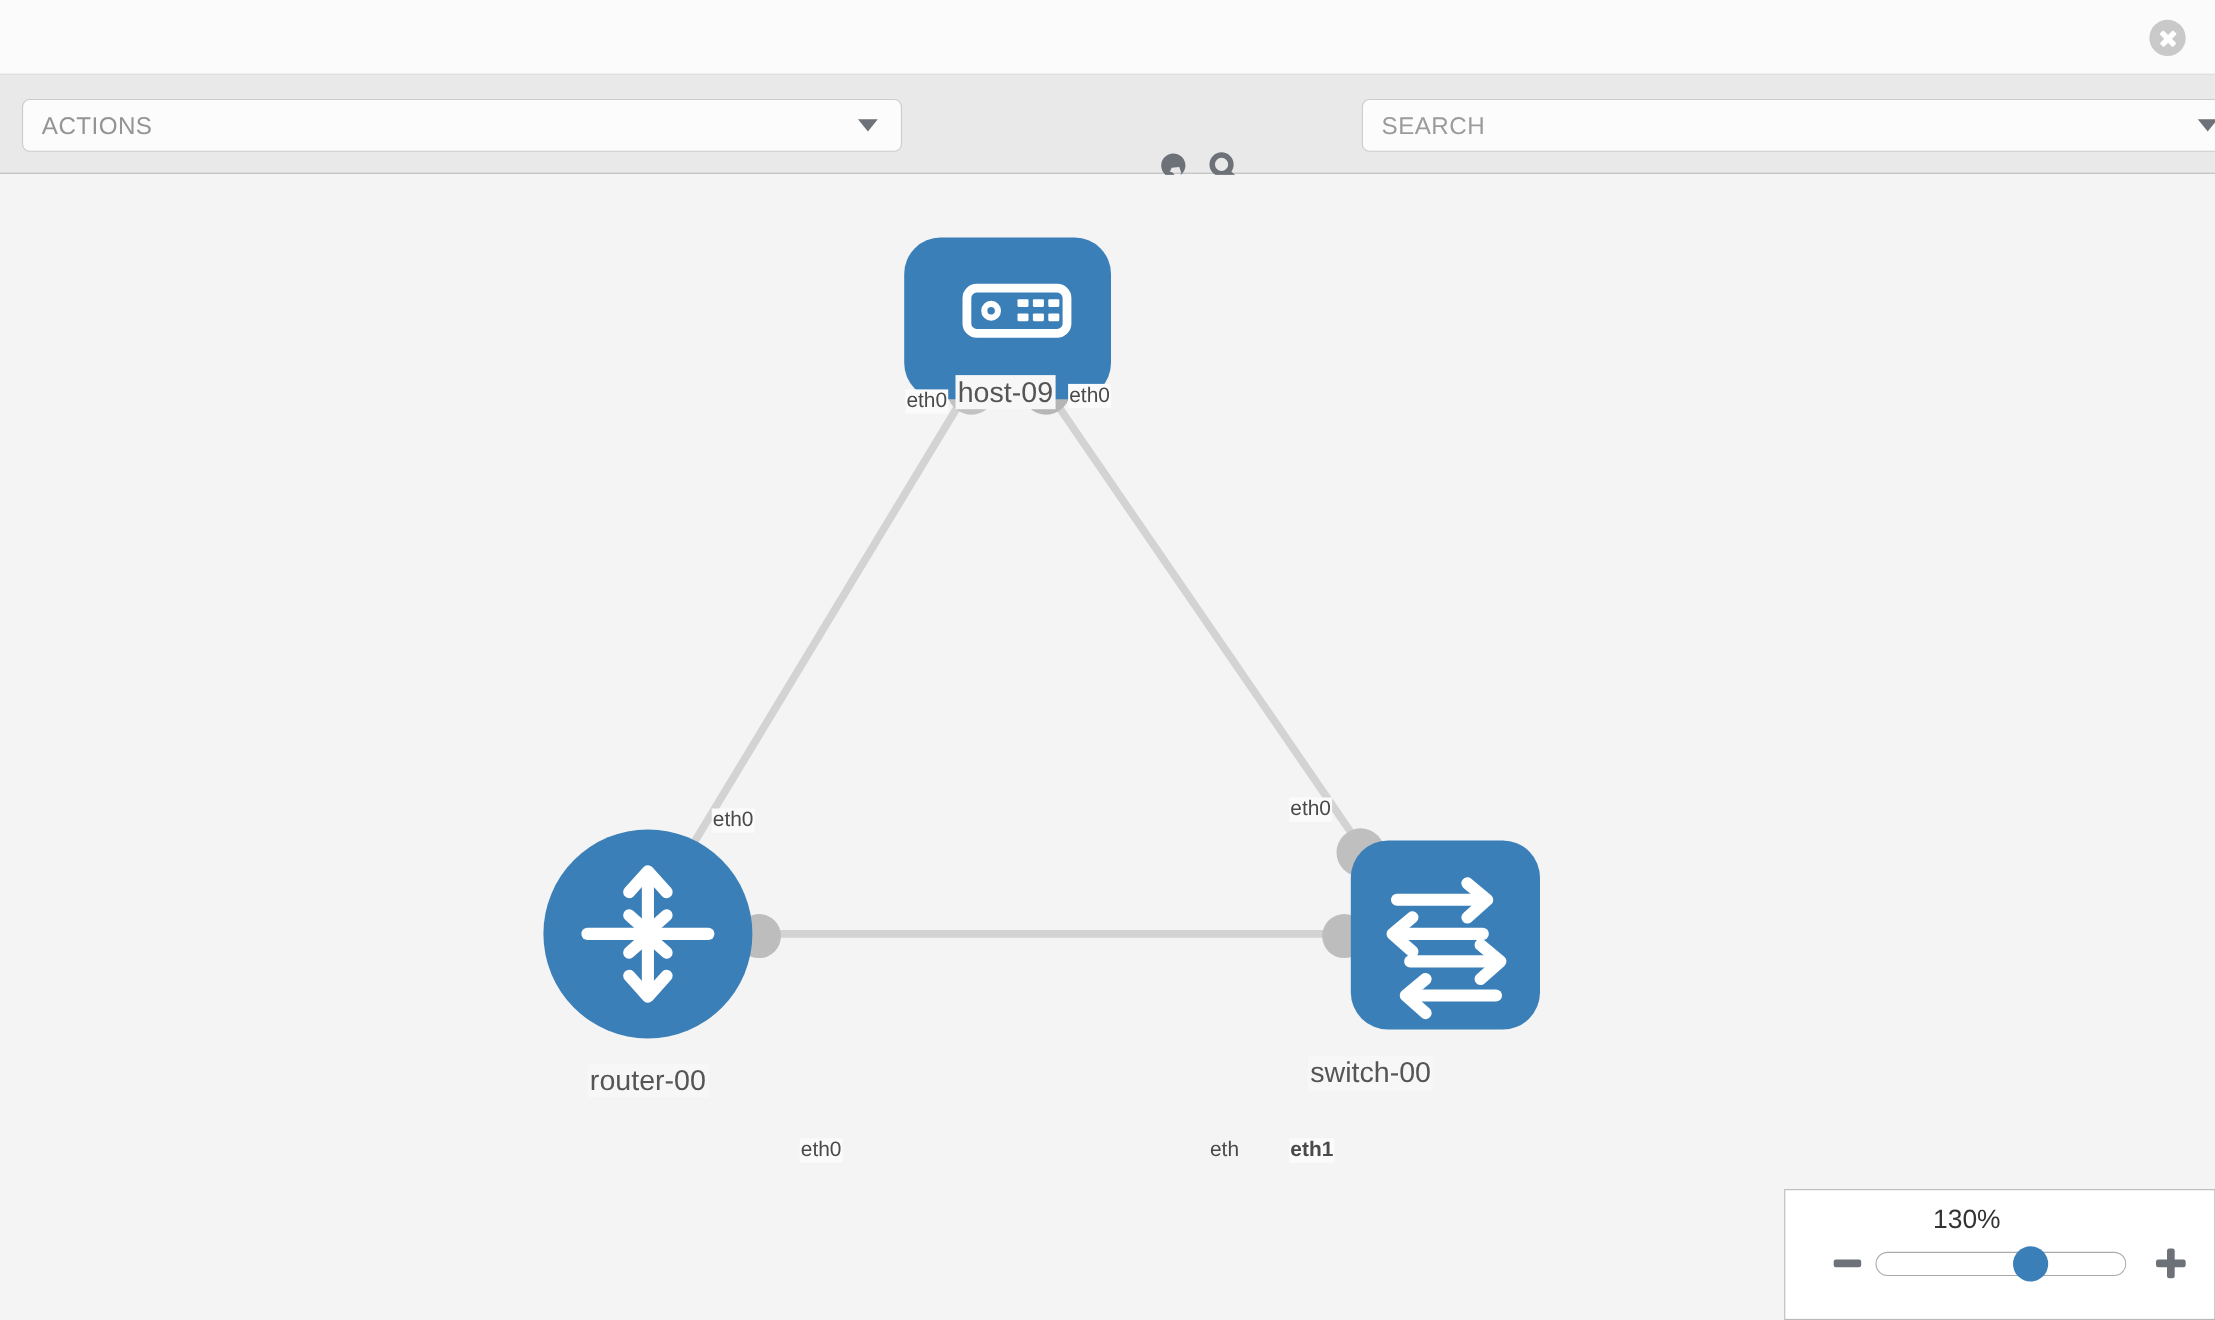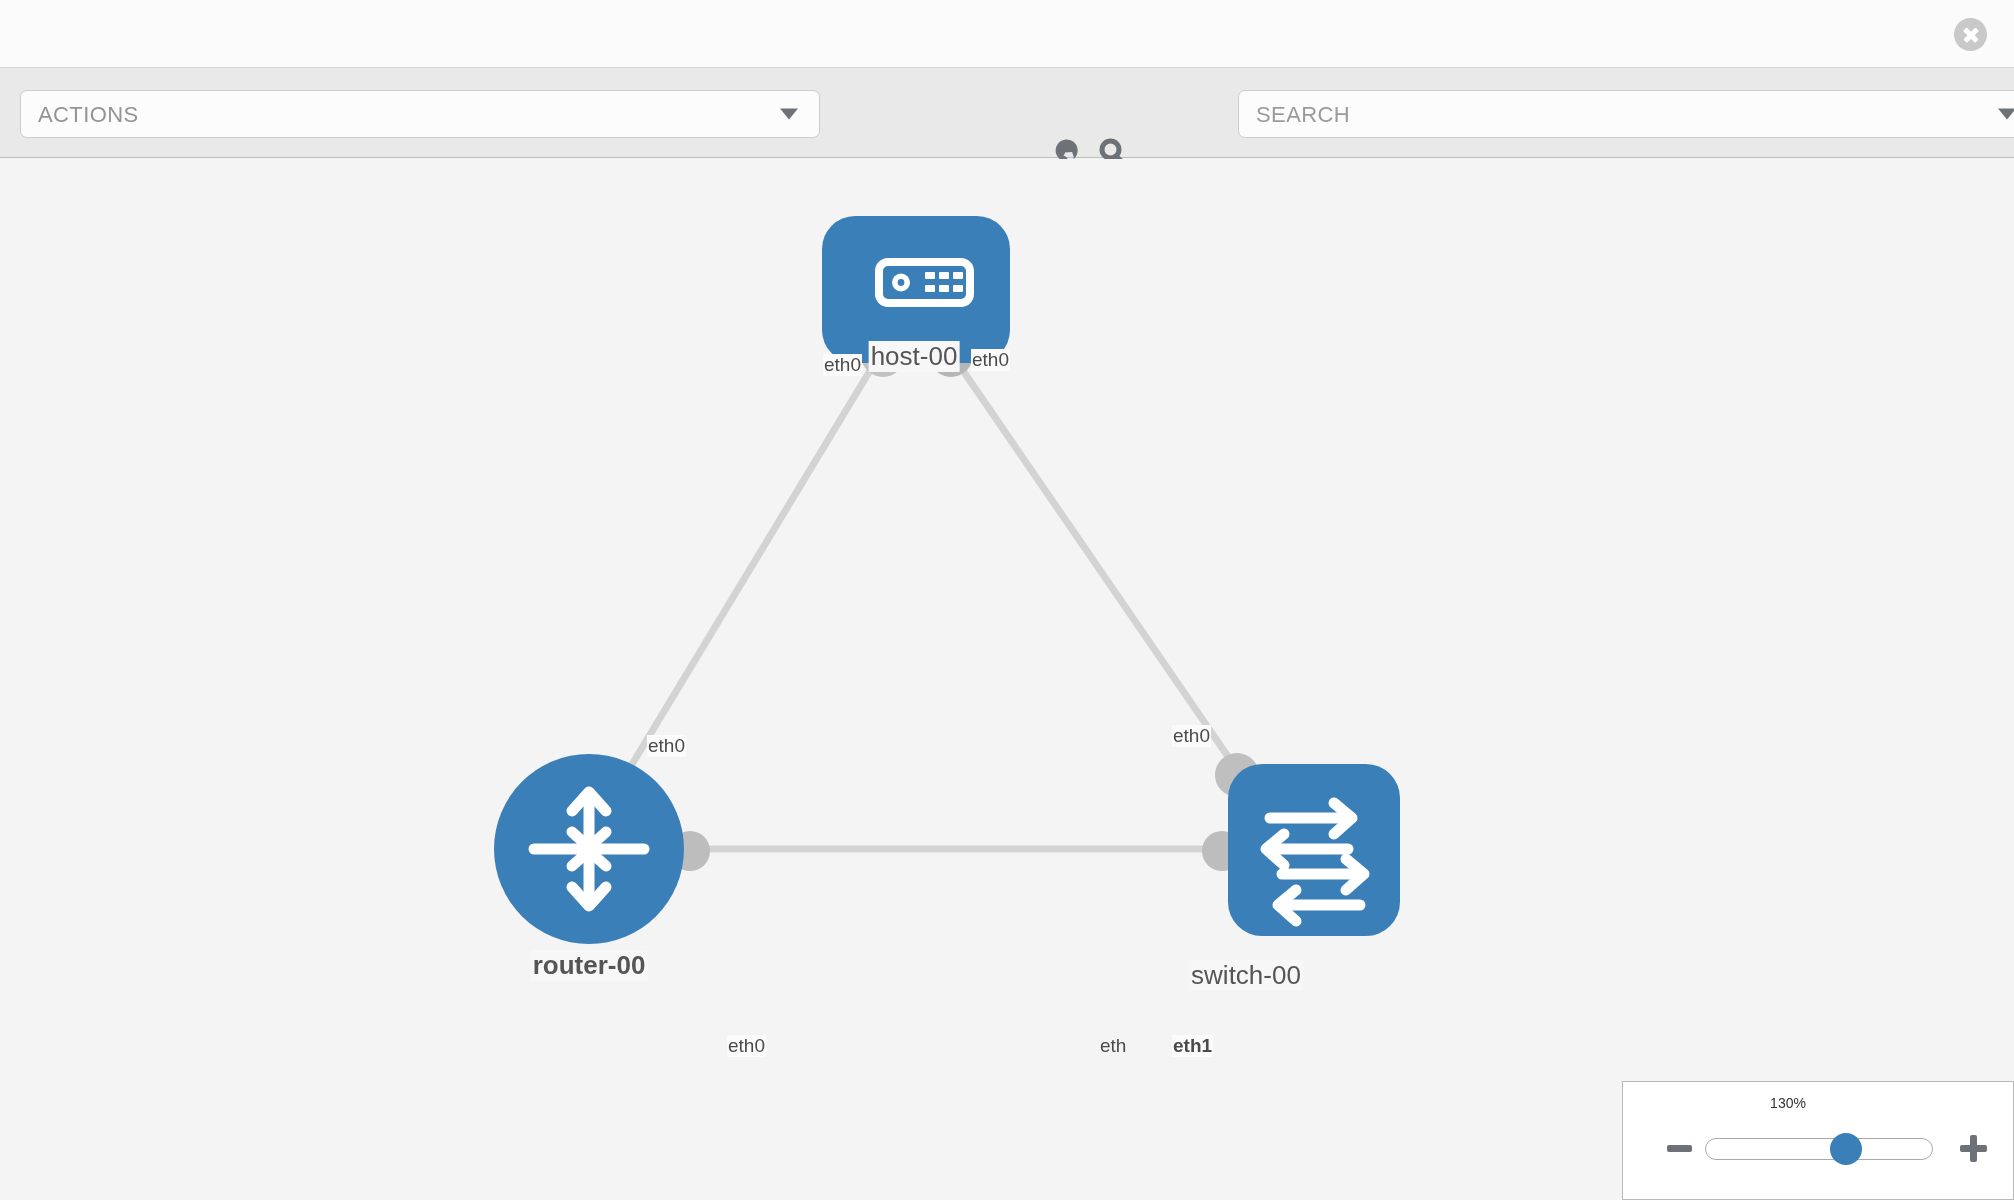--- a/index.html
+++ b/index.html
@@ -87,21 +87,21 @@
   }
 
   
   .zoom-panel {
     position: absolute; left: 1622px; top: 1081px;
     width: 392px; height: 119px;
     background: #ffffff; border: 1px solid #b9b9b9;
   }
   .zoom-value {
     position: absolute; left: 0; top: 13px; width: 330px;
-    text-align: center; font-size: 14px; color: #333333;
+    text-align: center; font-size: 24px; color: #333333;
   }
   .zoom-row { position: absolute; left: 0; top: 50px; width: 392px; height: 40px; }
   .zoom-minus {
     position: absolute; left: 44px; top: 13px; width: 25px; height: 7px;
     background: #6d7278; border-radius: 2px; cursor: pointer;
   }
   .zoom-plus {
     position: absolute; left: 337px; top: 0px; width: 27px; height: 33px; cursor: pointer;
   }
   .zoom-plus::before, .zoom-plus::after {
@@ -220,22 +220,22 @@
     </svg>
 
     <span class="iface-label" style="left:823px; top:195px;">eth0</span>
     <span class="iface-label" style="left:971px; top:190px;">eth0</span>
     <span class="iface-label" style="left:647px; top:576px;">eth0</span>
     <span class="iface-label" style="left:1172px; top:566px;">eth0</span>
     <span class="iface-label" style="left:727px; top:876px;">eth0</span>
     <span class="iface-label" style="left:1099px; top:876px; background:transparent;">eth</span>
     <span class="iface-label" style="left:1172px; top:876px;font-weight:bold;">eth1</span>
 
-    <span class="node-label" style="left:914px; top:182px;">host-00</span>
-    <span class="node-label" style="left:589px; top:791px;font-weight:bold;">router-00</span>
+    <span class="node-label" style="left:914px; top:182px;">host-09</span>
+    <span class="node-label" style="left:589px; top:808px;">router-00</span>
     <span class="node-label" style="left:1246px; top:801px;">switch-00</span>
   </div>
 
   <div class="zoom-panel">
     <div class="zoom-value">130%</div>
     <div class="zoom-row">
       <div class="zoom-minus"></div>
       <div class="zoom-track">
         <div class="zoom-thumb" id="zoom-thumb" style="left: 62%;"></div>
       </div>

